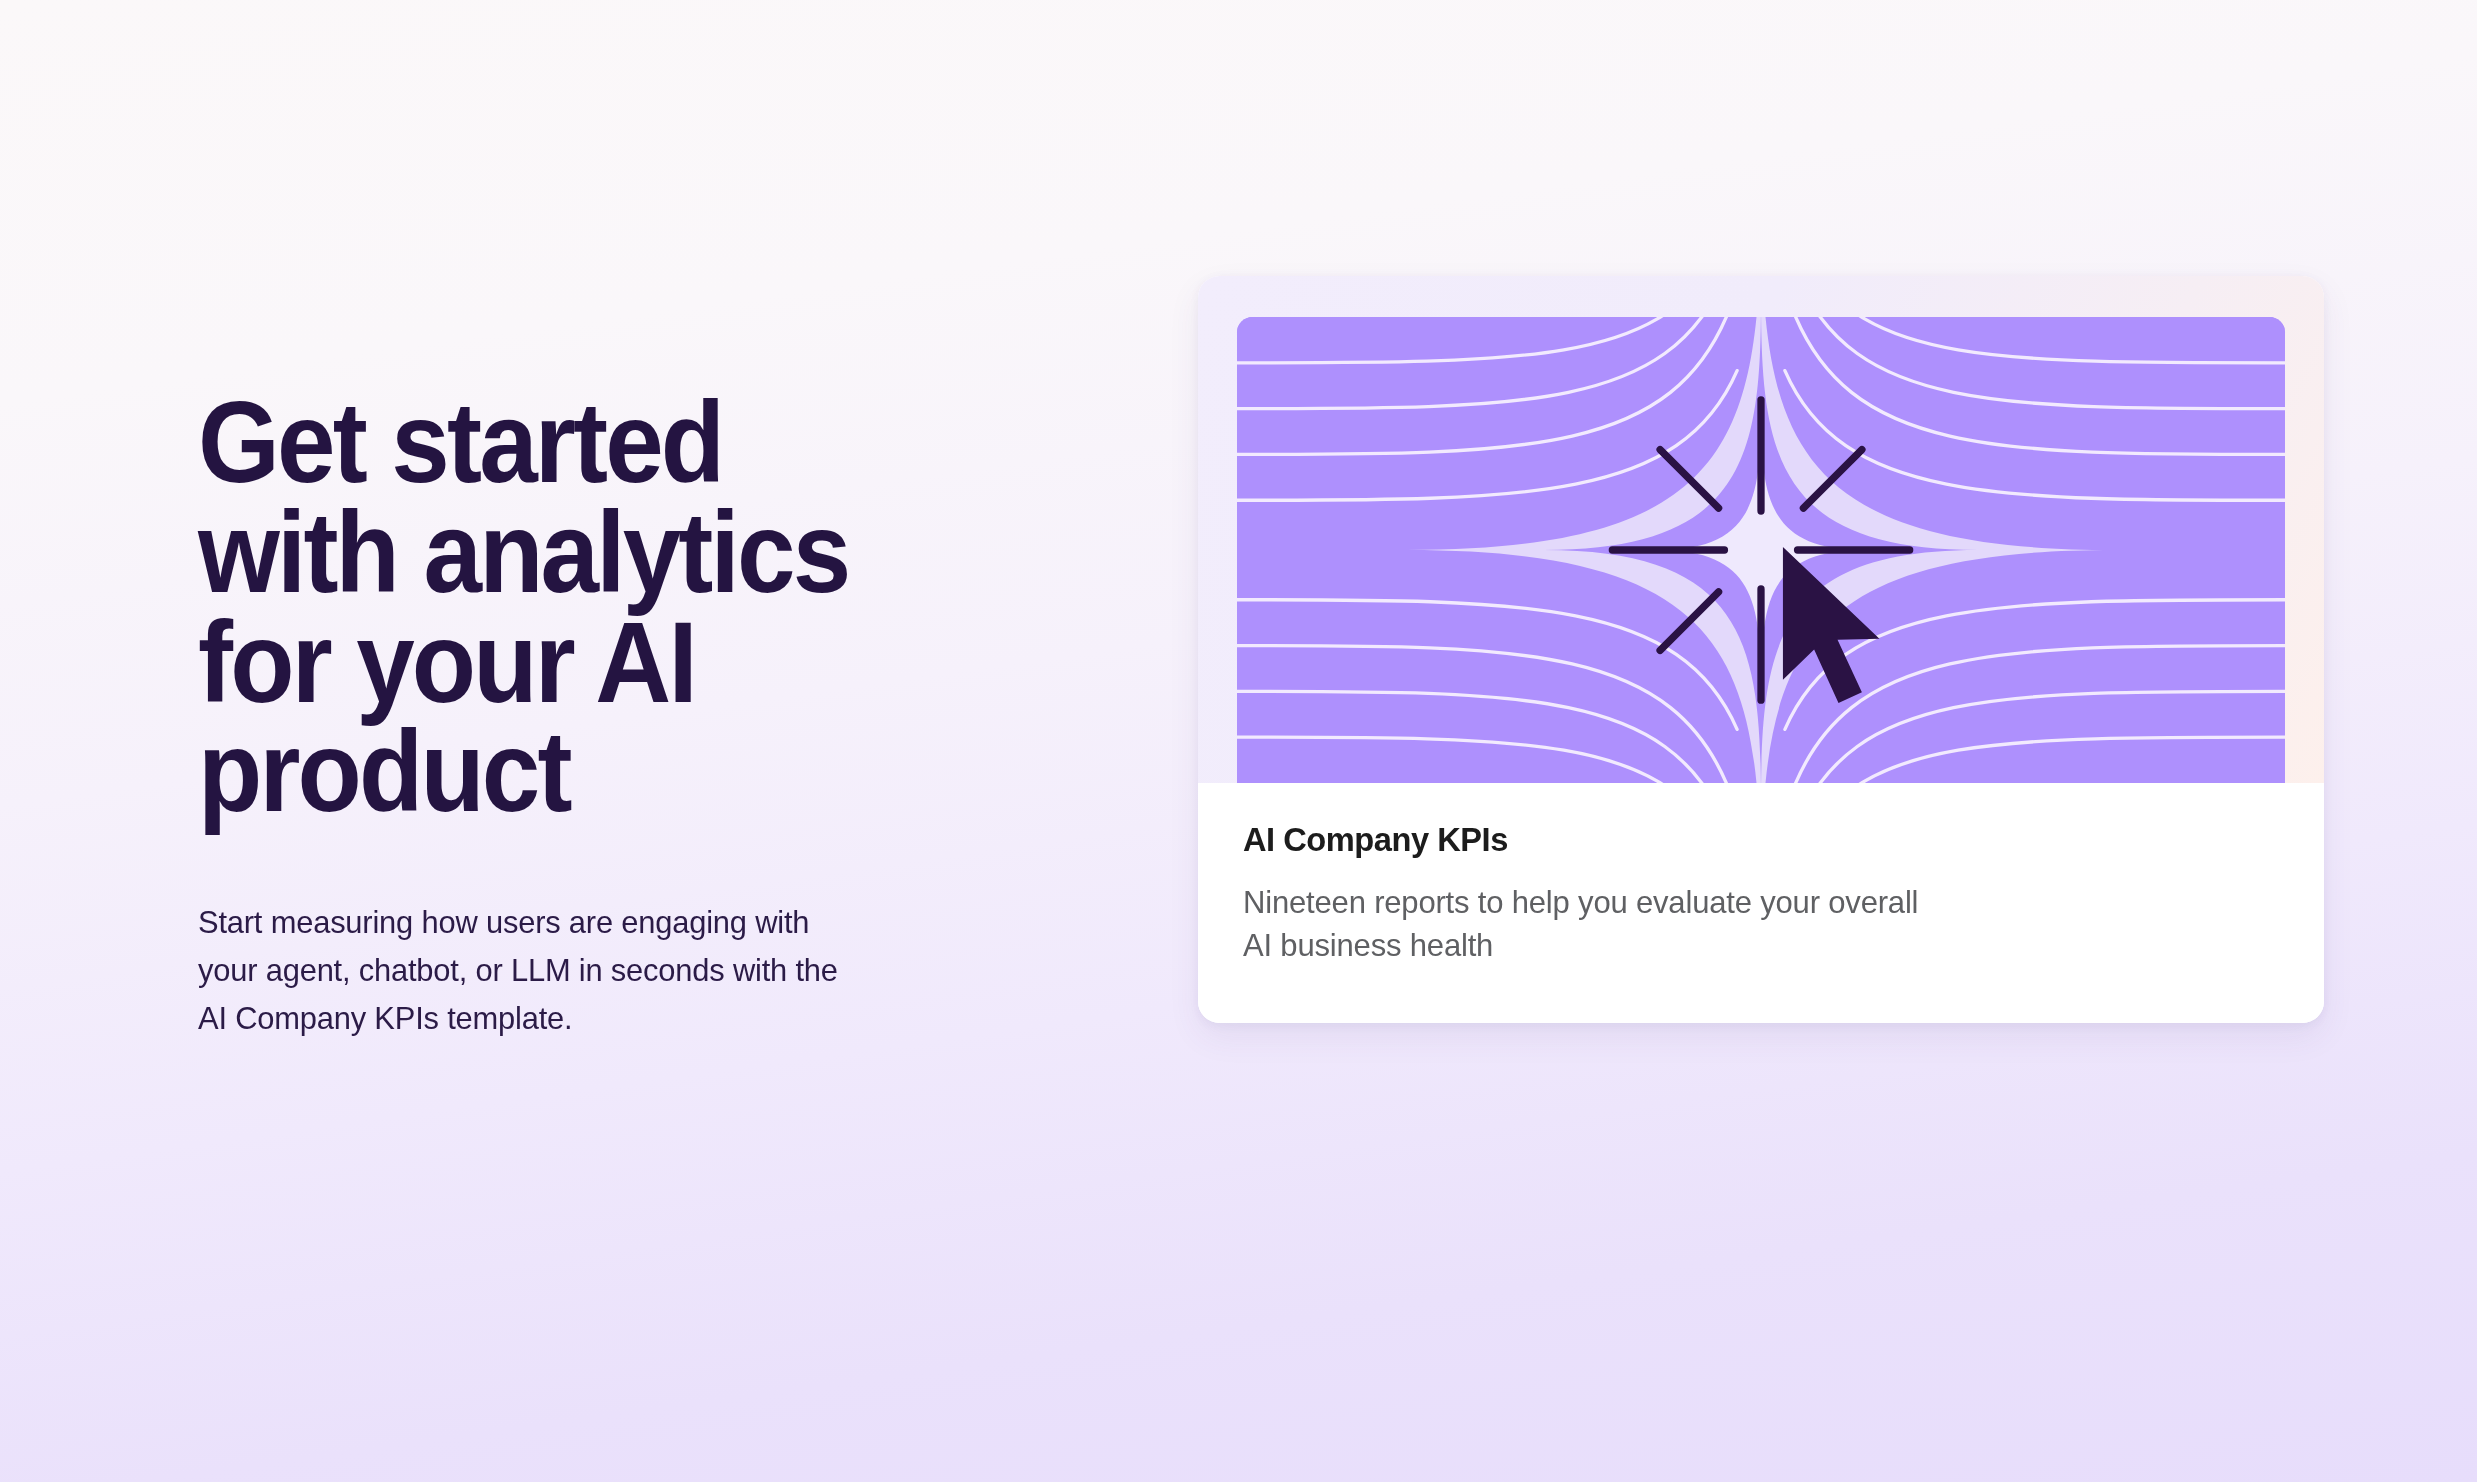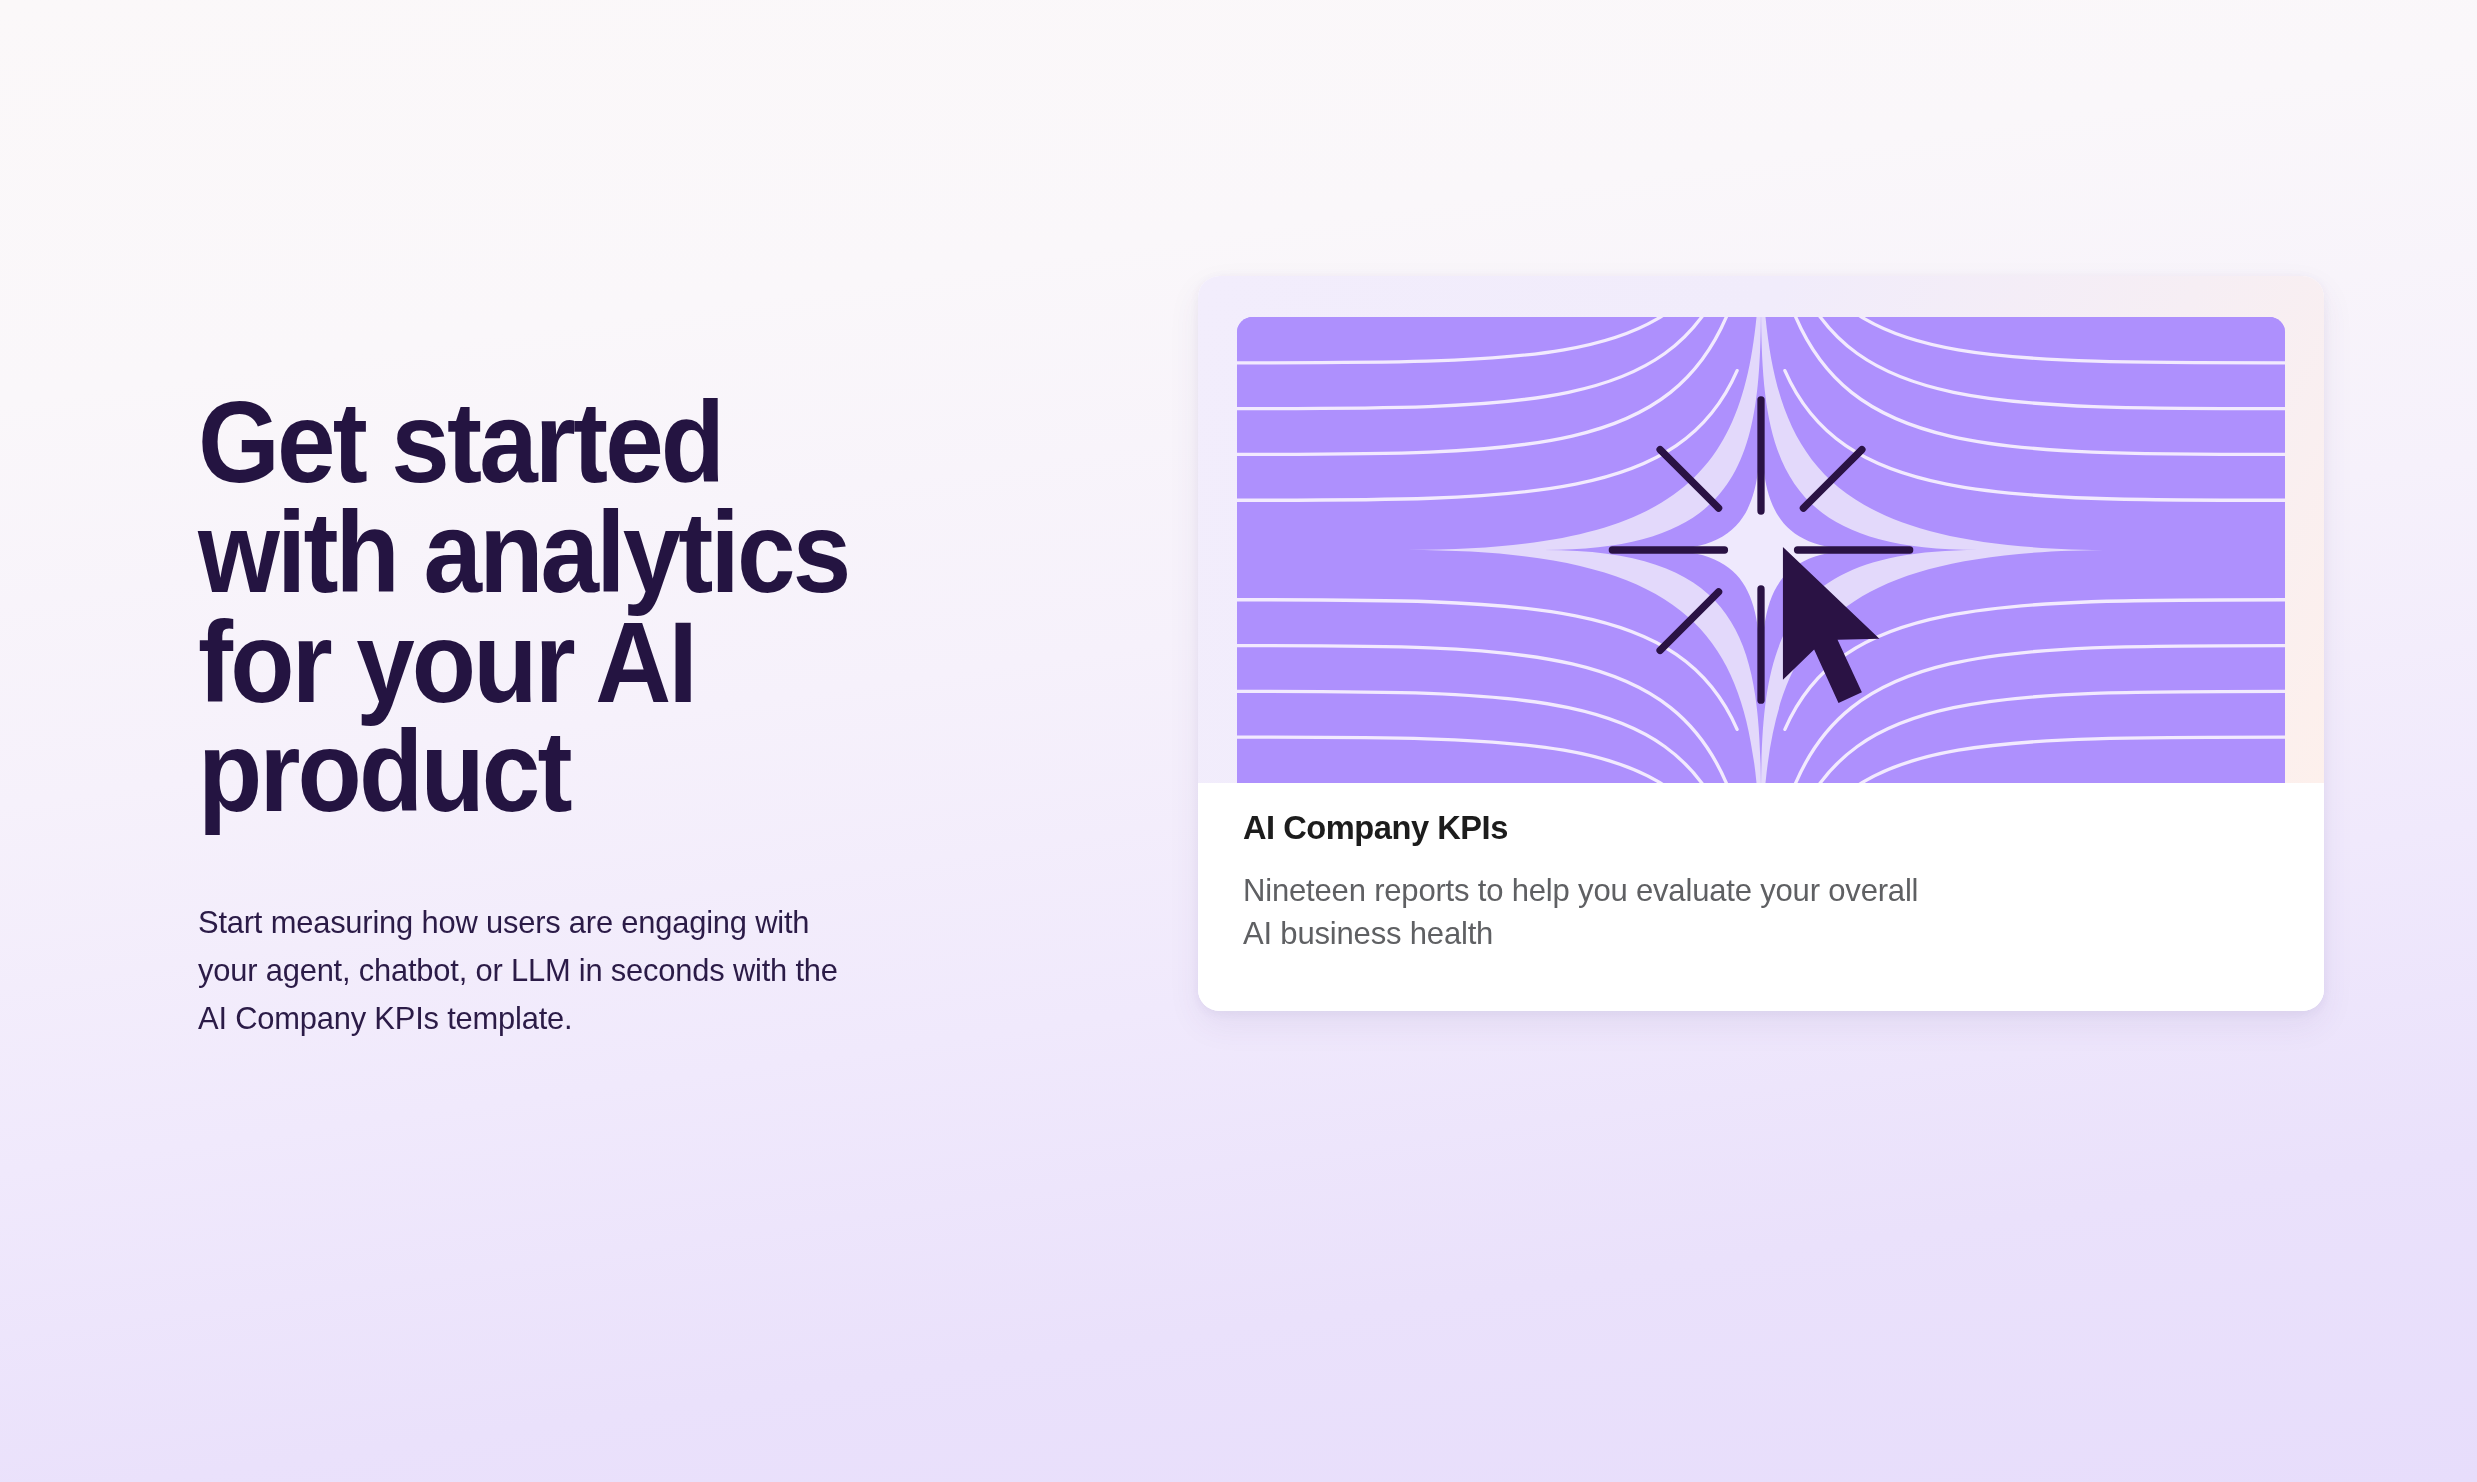--- a/index.html
+++ b/index.html
@@ -90,21 +90,21 @@
     width:100%;
     height:466px;
     border-radius:15.6px 15.6px 0 0;
     overflow:hidden;
     background:#AE90FD;
   }
   .card-art svg { display:block; width:100%; height:100%; }
 
   .card-body {
     background:#FFFFFF;
-    padding:25px 45px 55px 45px;
+    padding:37px 45px 55px 45px;
   }
 
   .card-title {
     font-size:34px;
     font-weight:700;
     color:#1C1C1C;
     letter-spacing:-0.5px;
     transform:scaleX(0.96);
     transform-origin:left top;
   }

